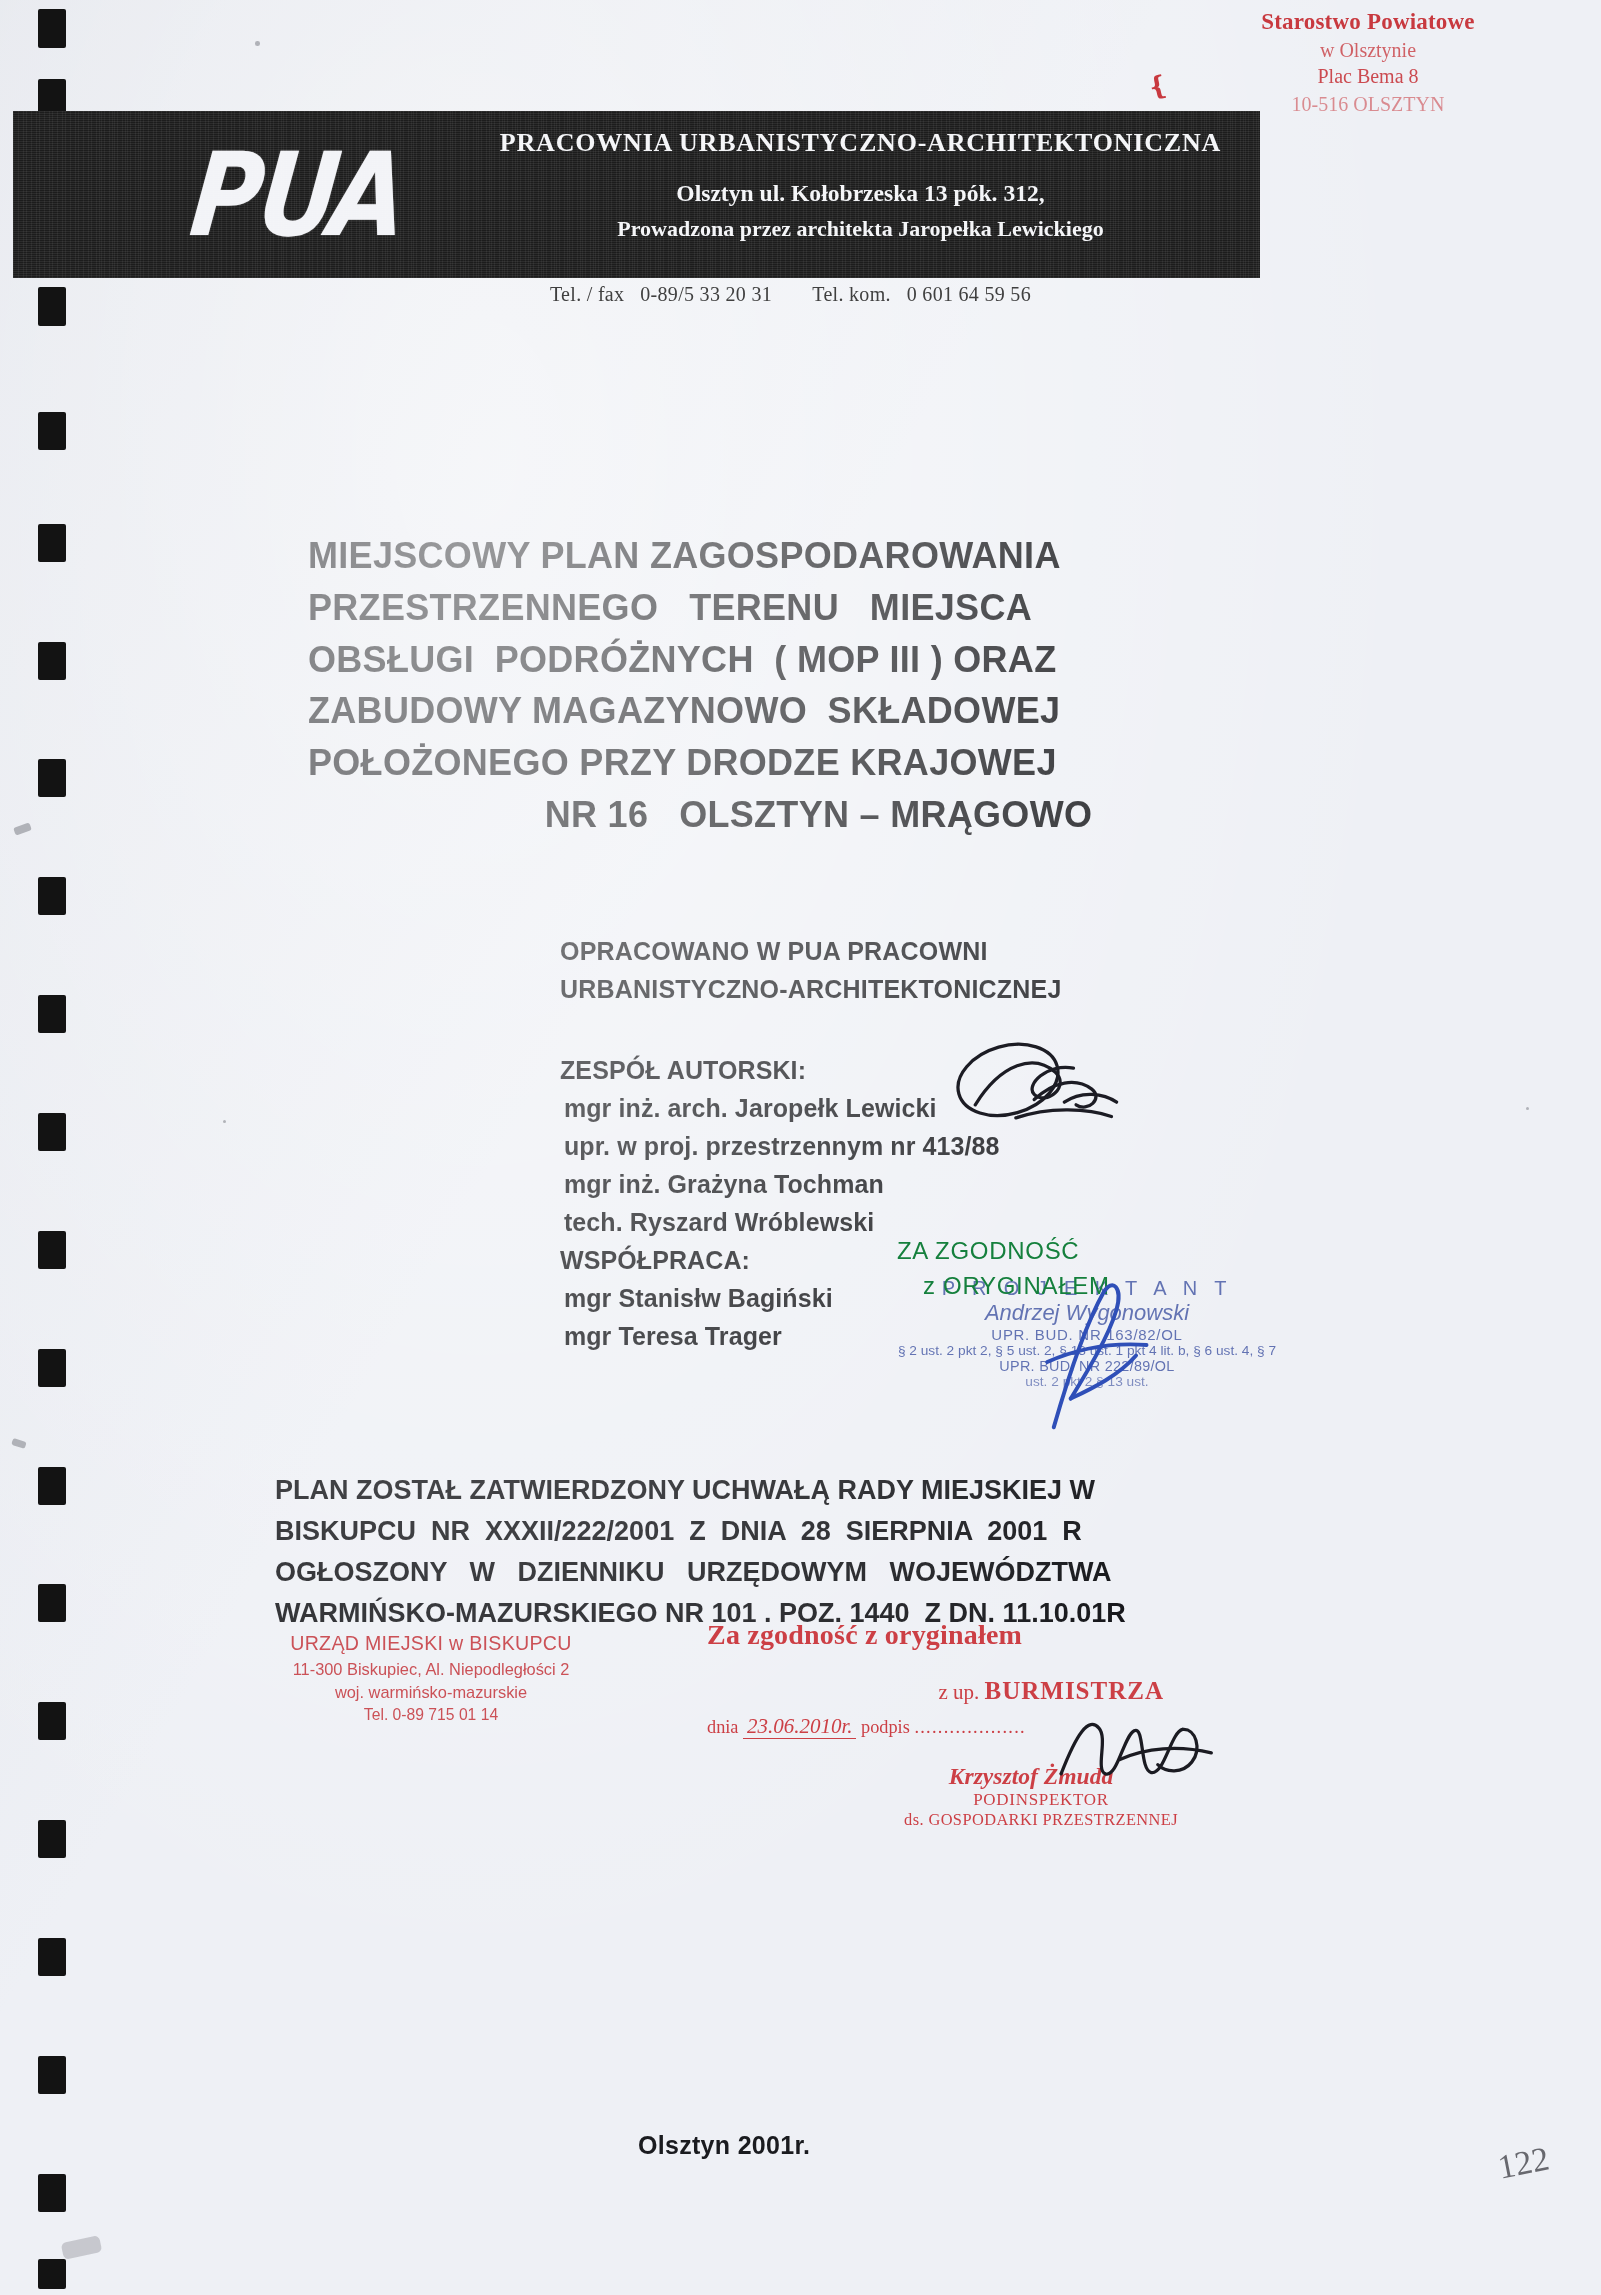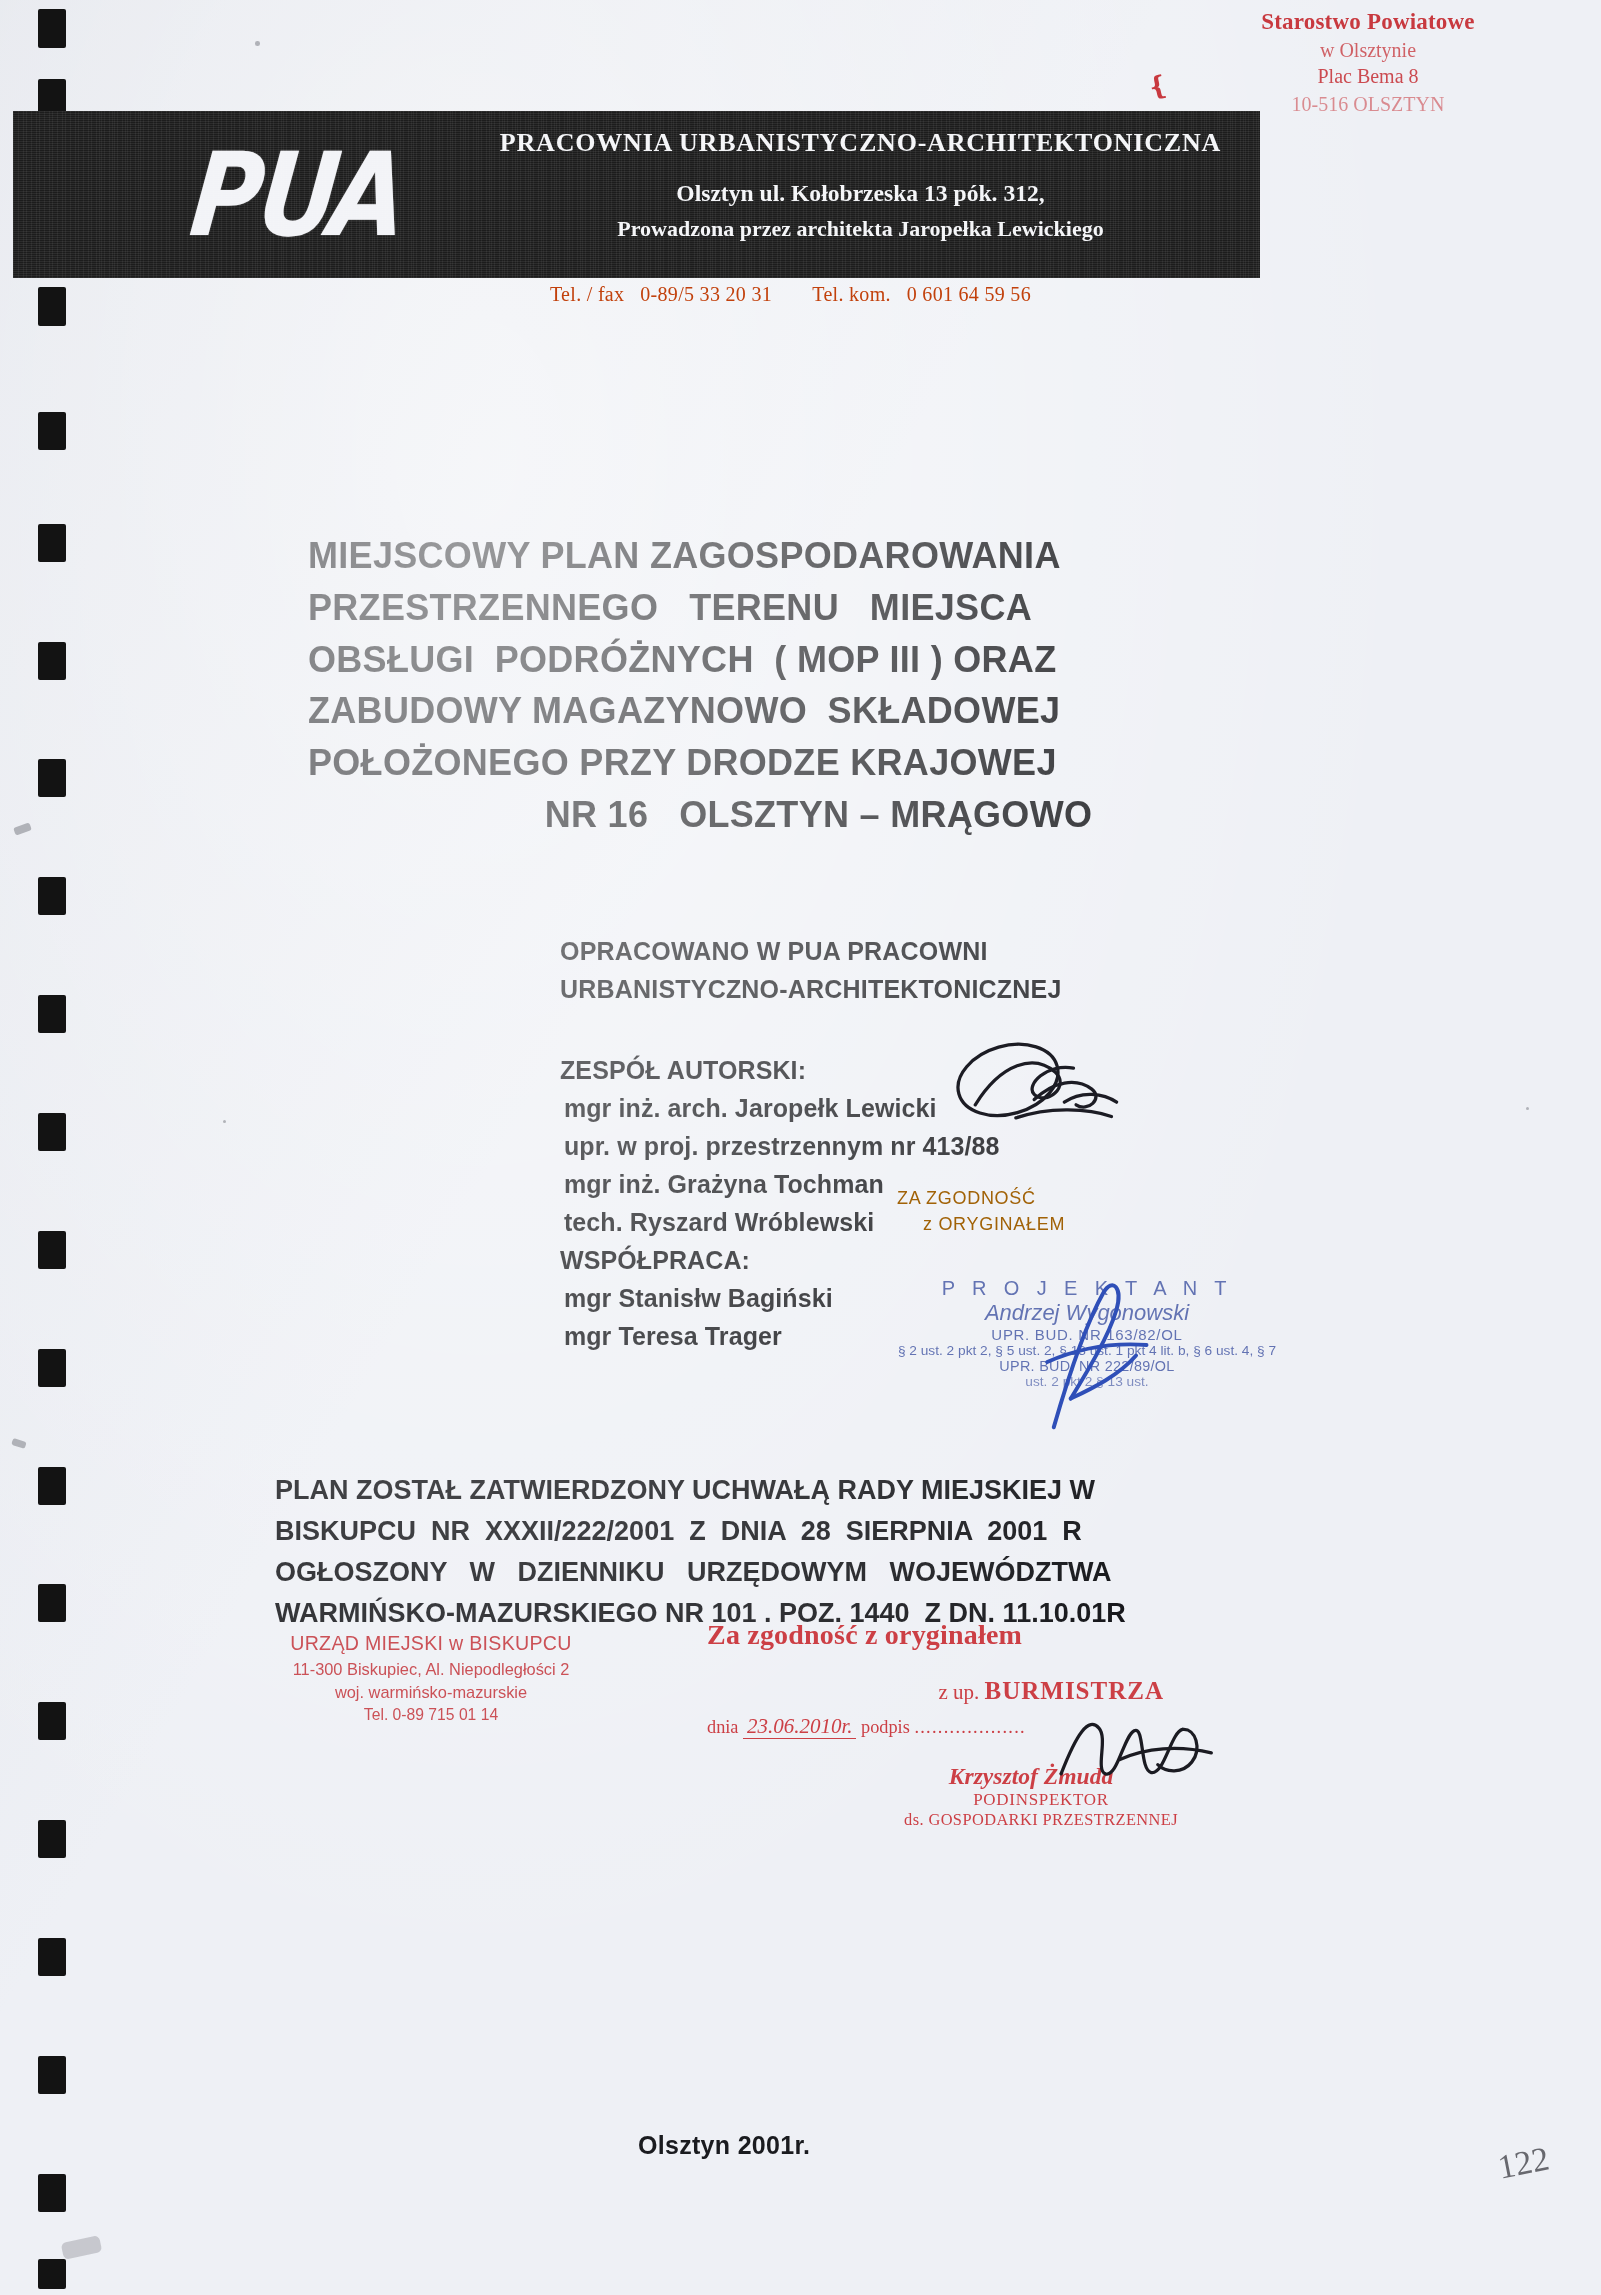--- a/index.html
+++ b/index.html
@@ -140,21 +140,21 @@
     font-size: 22px;
     font-weight: 700;
     margin-top: 9.2px;
   }
   .lh-phone {
     position: absolute;
     left: 550px;
     top: 283px;
     font-family: "Liberation Serif", serif;
     font-size: 20px;
-    color: #c2410c;
+    color: #404040;
     z-index: 4;
     letter-spacing: 0.3px;
   }
   .lh-phone .gap { display: inline-block; width: 30px; }
 
   
   .main-title {
     position: absolute;
     left: 308px;
     top: 530px;
@@ -283,24 +283,24 @@
     text-align: center;
     padding-left: 131px;
     font-size: 16.4px;
     letter-spacing: 0.4px;
   }
 
   
   .cert-mid {
     position: absolute;
     left: 897px;
-    top: 1185px;
-    color: #a16207;
+    top: 1234px;
+    color: #15803d;
     font-family: "Liberation Sans", sans-serif;
-    font-size: 18px;
+    font-size: 24px;
     line-height: 1.45;
     z-index: 5;
     letter-spacing: 0.7px;
   }
   .cert-mid .m2 { padding-left: 26px; }
 
   
   .stamp-proj {
     position: absolute;
     left: 871px;

